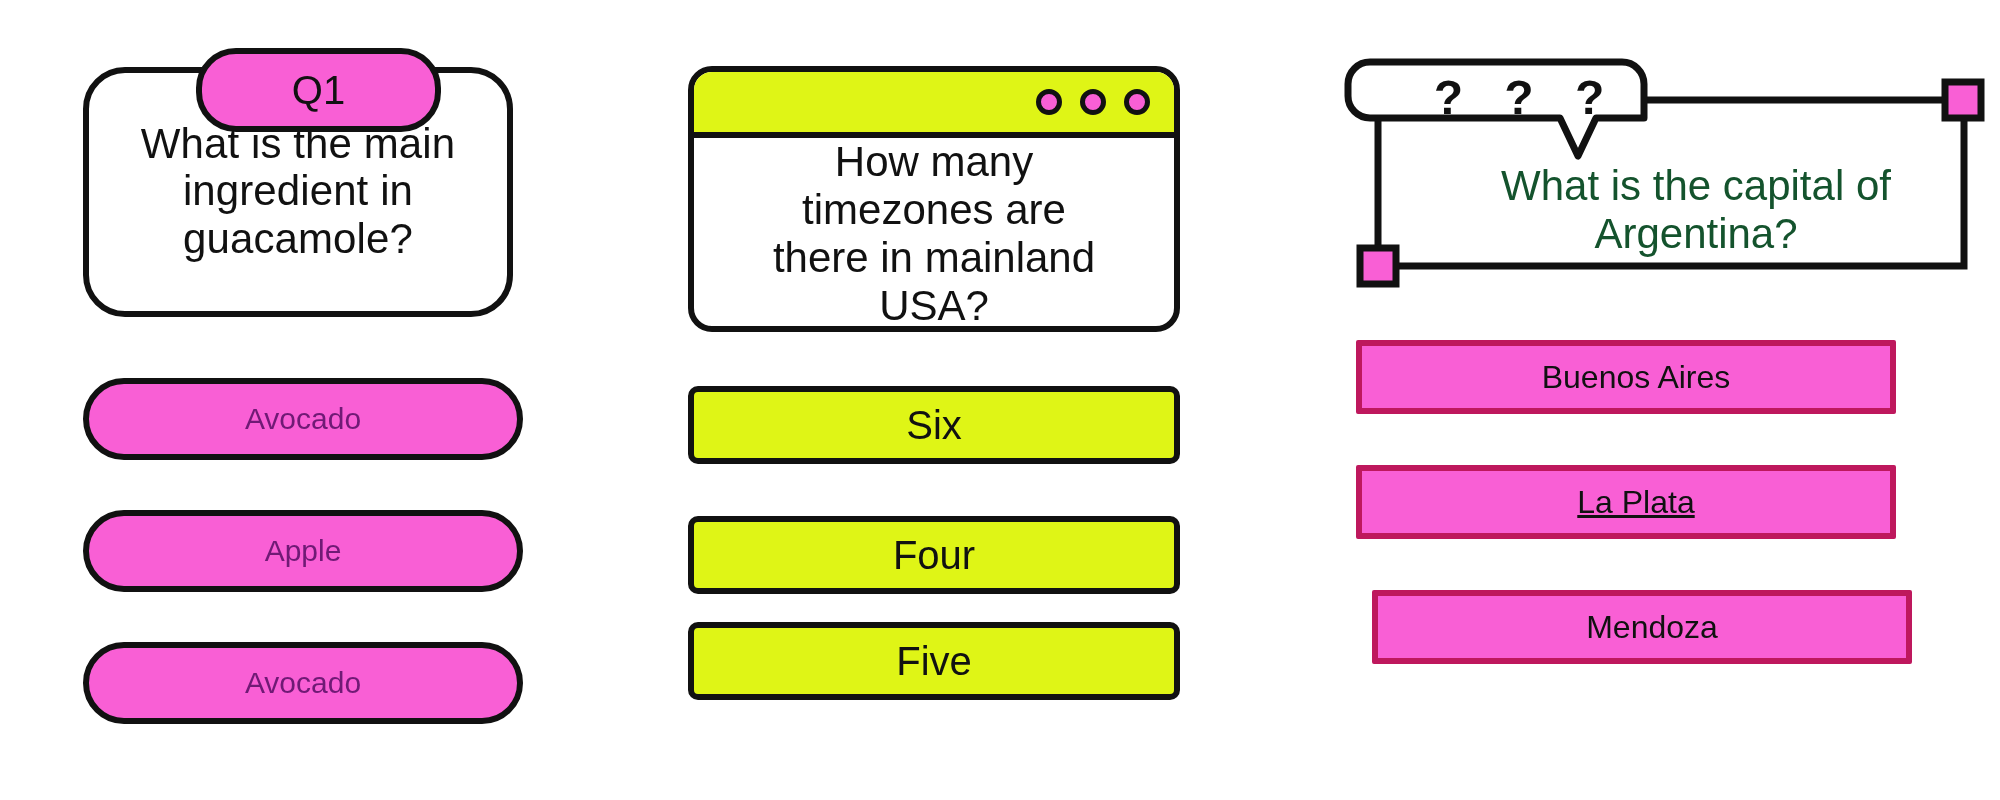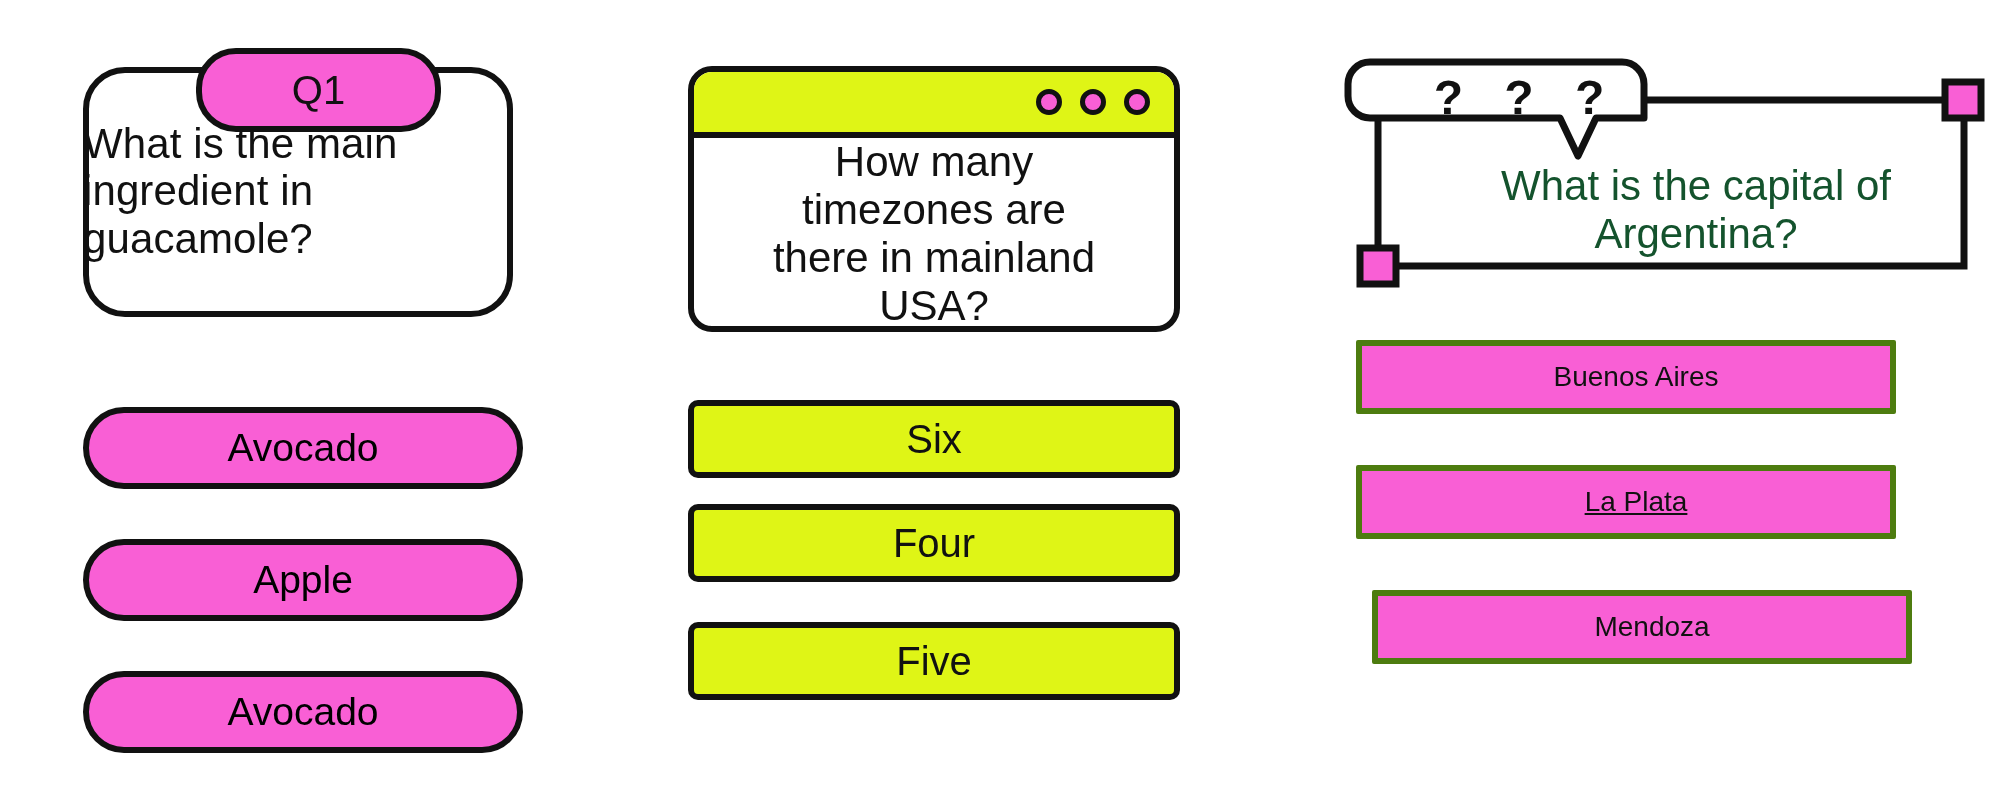--- a/index.html
+++ b/index.html
@@ -41,21 +41,21 @@
     box-sizing: border-box;
     border: 6px solid #111111;
     border-radius: 42px;
     background: #ffffff;
   }
   .q1-question {
     position: absolute;
     left: 5px;
     top: 120px;
     width: 430px;
-    text-align: left;
+    text-align: center;
     font-size: 42px;
     line-height: 1.13;
     color: #111111;
     letter-spacing: 0.1px;
   }
   .q1-pill {
     position: absolute;
     left: 118px;
     top: 48px;
     width: 245px;
@@ -76,23 +76,22 @@
     left: 5px;
     width: 440px;
     height: 82px;
     box-sizing: border-box;
     border: 6px solid #111111;
     border-radius: 45px;
     background: #F95FD5;
     display: flex;
     align-items: center;
     justify-content: center;
-    font-size: 39px;
-    color: #000000;
-    margin-top: 29px;
+    font-size: 30px;
+    color: #701a75;
   }
   #c1-a0 { top: 378px; }
   #c1-a1 { top: 510px; }
   #c1-a2 { top: 642px; }
 
   
   #card-2 { left: 688px; width: 500px; }
 
   .win-frame {
     position: absolute;
@@ -140,22 +139,22 @@
     box-sizing: border-box;
     border: 6px solid #111111;
     border-radius: 10px;
     background: #DFF516;
     display: flex;
     align-items: center;
     justify-content: center;
     font-size: 40px;
     color: #111111;
   }
-  #c2-a0 { top: 400px; }
-  #c2-a1 { top: 504px; }
+  #c2-a0 { top: 386px; }
+  #c2-a1 { top: 516px; }
   #c2-a2 { top: 622px; }
 
   
   #card-3 { left: 1356px; width: 620px; }
 
   .frame-svg {
     position: absolute;
     left: 0;
     top: 56px;
     width: 620px;
@@ -183,27 +182,27 @@
     letter-spacing: 14px;
     color: #111111;
   }
 
   .flat-answer {
     position: absolute;
     left: 0;
     width: 540px;
     height: 74px;
     box-sizing: border-box;
-    border: 6px solid #4d7c0f;
+    border: 6px solid #be185d;
     border-radius: 2px;
     background: #F95FD5;
     display: flex;
     align-items: center;
     justify-content: center;
-    font-size: 28px;
+    font-size: 32px;
     color: #111111;
     padding-left: 20px;
   }
   #c3-a0 { top: 340px; }
   #c3-a1 { top: 465px; text-decoration: underline; }
   #c3-a2 { top: 590px; margin-left: 16px; }
 </style>
 </head>
 <body>
 

